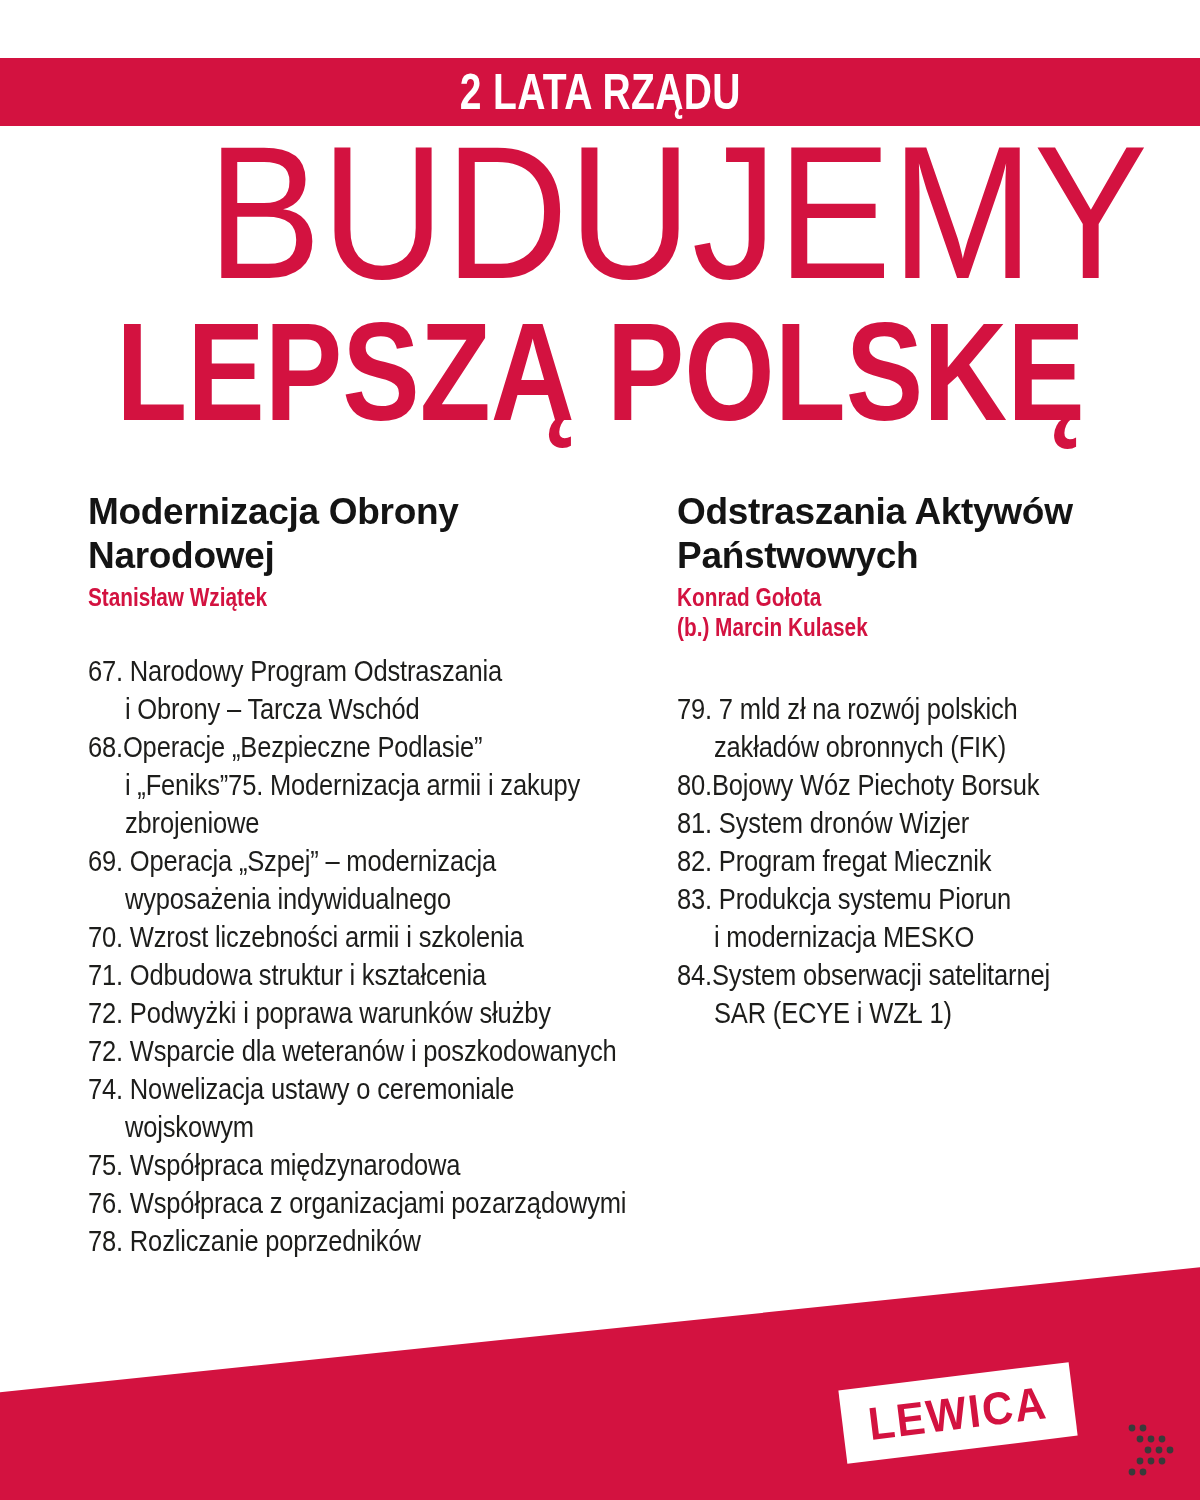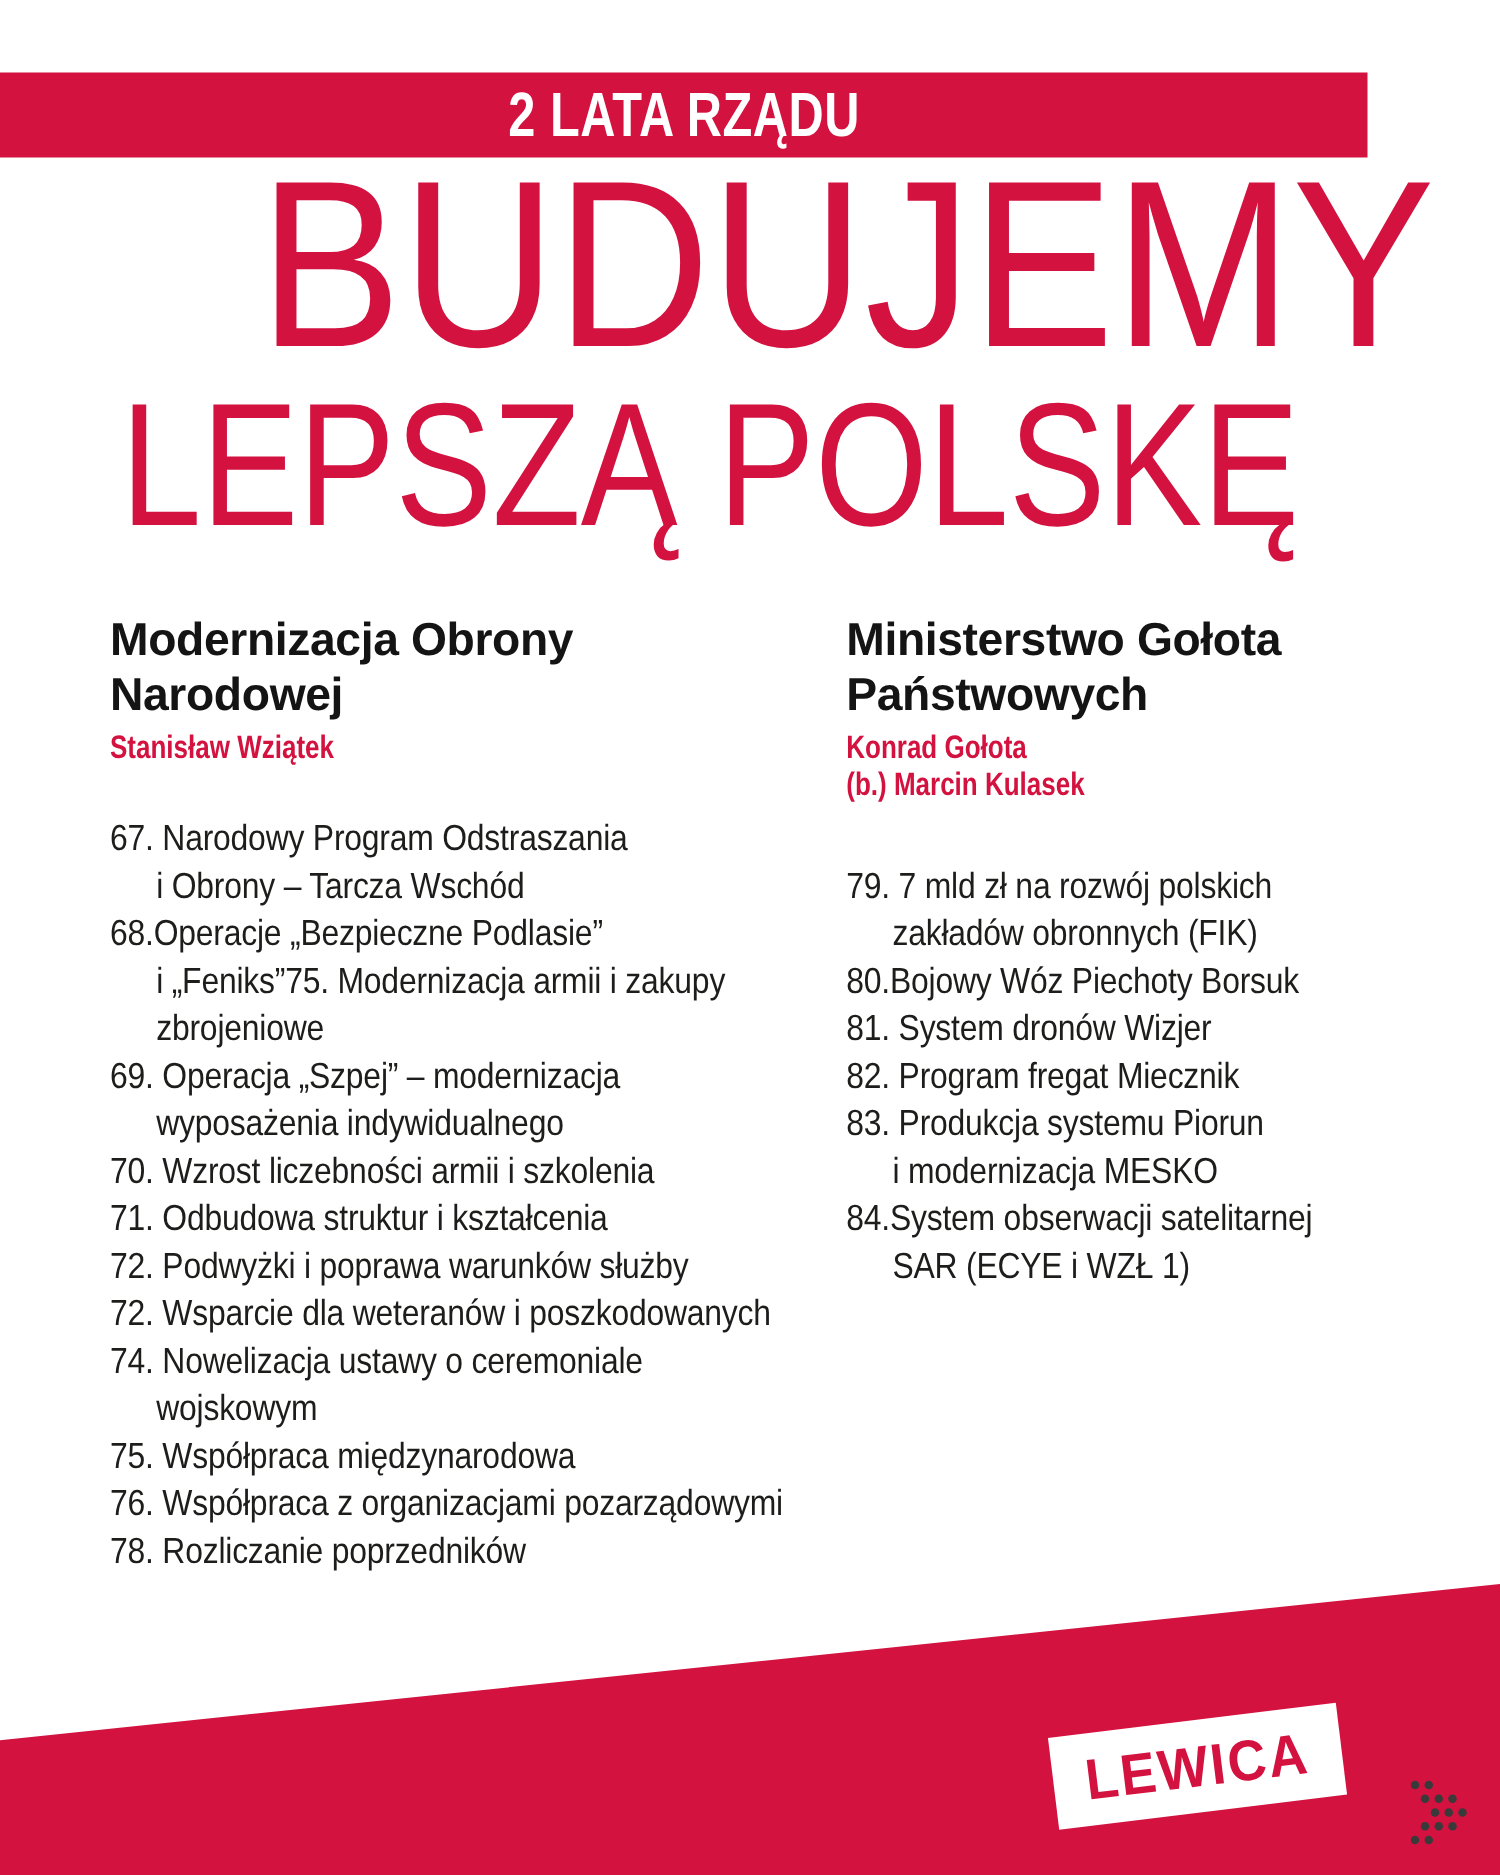--- a/index.html
+++ b/index.html
@@ -3,36 +3,36 @@
 <meta charset="utf-8">
 <style>
   :root { --red:#D31240; --dark:#1D1D1B; --heading:#141414; --dots:#3A3A3A; }
   * { box-sizing: border-box; }
   html,body { margin:0; padding:0; }
   body {
     width:1200px; height:1500px; position:relative; overflow:hidden;
     background:#ffffff; font-family:"Liberation Sans", sans-serif;
   }
   .banner {
-    position:absolute; left:0; top:58px; width:1094px; height:68px;
+    position:absolute; left:0; top:58px; width:1200px; height:68px;
     background:var(--red); display:flex; align-items:center; justify-content:center;
   }
   .banner-text {
     color:#fff; font-weight:900; font-size:50px; line-height:1;
     display:inline-block; transform:scaleX(0.78); letter-spacing:0.5px;
     white-space:nowrap;
   }
   .title-line1 {
     position:absolute; left:0; top:117px; width:1200px; text-align:right;
     color:var(--red); font-weight:400; font-size:190px; line-height:1; white-space:nowrap;
   }
   .title-line1 > span { display:inline-block; transform:scaleX(0.90); }
   .title-line2 {
-    position:absolute; left:0; top:302px; width:1200px; text-align:left;
-    color:var(--red); font-weight:400; font-size:140px; line-height:1; white-space:nowrap;
+    position:absolute; left:0; top:302px; width:1200px; text-align:center;
+    color:var(--red); font-weight:700; font-size:140px; line-height:1; white-space:nowrap;
   }
   .title-line2 > span { display:inline-block; transform:scaleX(0.83); }
   .ministry {
     position:absolute; top:490px; color:var(--heading);
     font-weight:700; font-size:37px; line-height:44px; letter-spacing:-0.3px;
     white-space:pre-line;
   }
   .ministers {
     position:absolute; top:582px; color:var(--red);
     font-weight:700; font-size:26px; line-height:30px;
@@ -93,21 +93,21 @@
     <div class="item">71. Odbudowa struktur i kształcenia</div>
     <div class="item">72. Podwyżki i poprawa warunków służby</div>
     <div class="item">72. Wsparcie dla weteranów i poszkodowanych</div>
     <div class="item">74. Nowelizacja ustawy o ceremoniale
 wojskowym</div>
     <div class="item">75. Współpraca międzynarodowa</div>
     <div class="item">76. Współpraca z organizacjami pozarządowymi</div>
     <div class="item">78. Rozliczanie poprzedników</div>
   </div>
 
-<div class="ministry col-right">Ministerstwo Gołota
+<div class="ministry col-right">Odstraszania Aktywów
 Państwowych</div>
 <div class="ministers col-right">Konrad Gołota
 (b.) Marcin Kulasek</div>
 <div class="list list-right">
     <div class="item">79. 7 mld zł na rozwój polskich
 zakładów obronnych (FIK)</div>
     <div class="item">80.Bojowy Wóz Piechoty Borsuk</div>
     <div class="item">81. System dronów Wizjer</div>
     <div class="item">82. Program fregat Miecznik</div>
     <div class="item">83. Produkcja systemu Piorun

